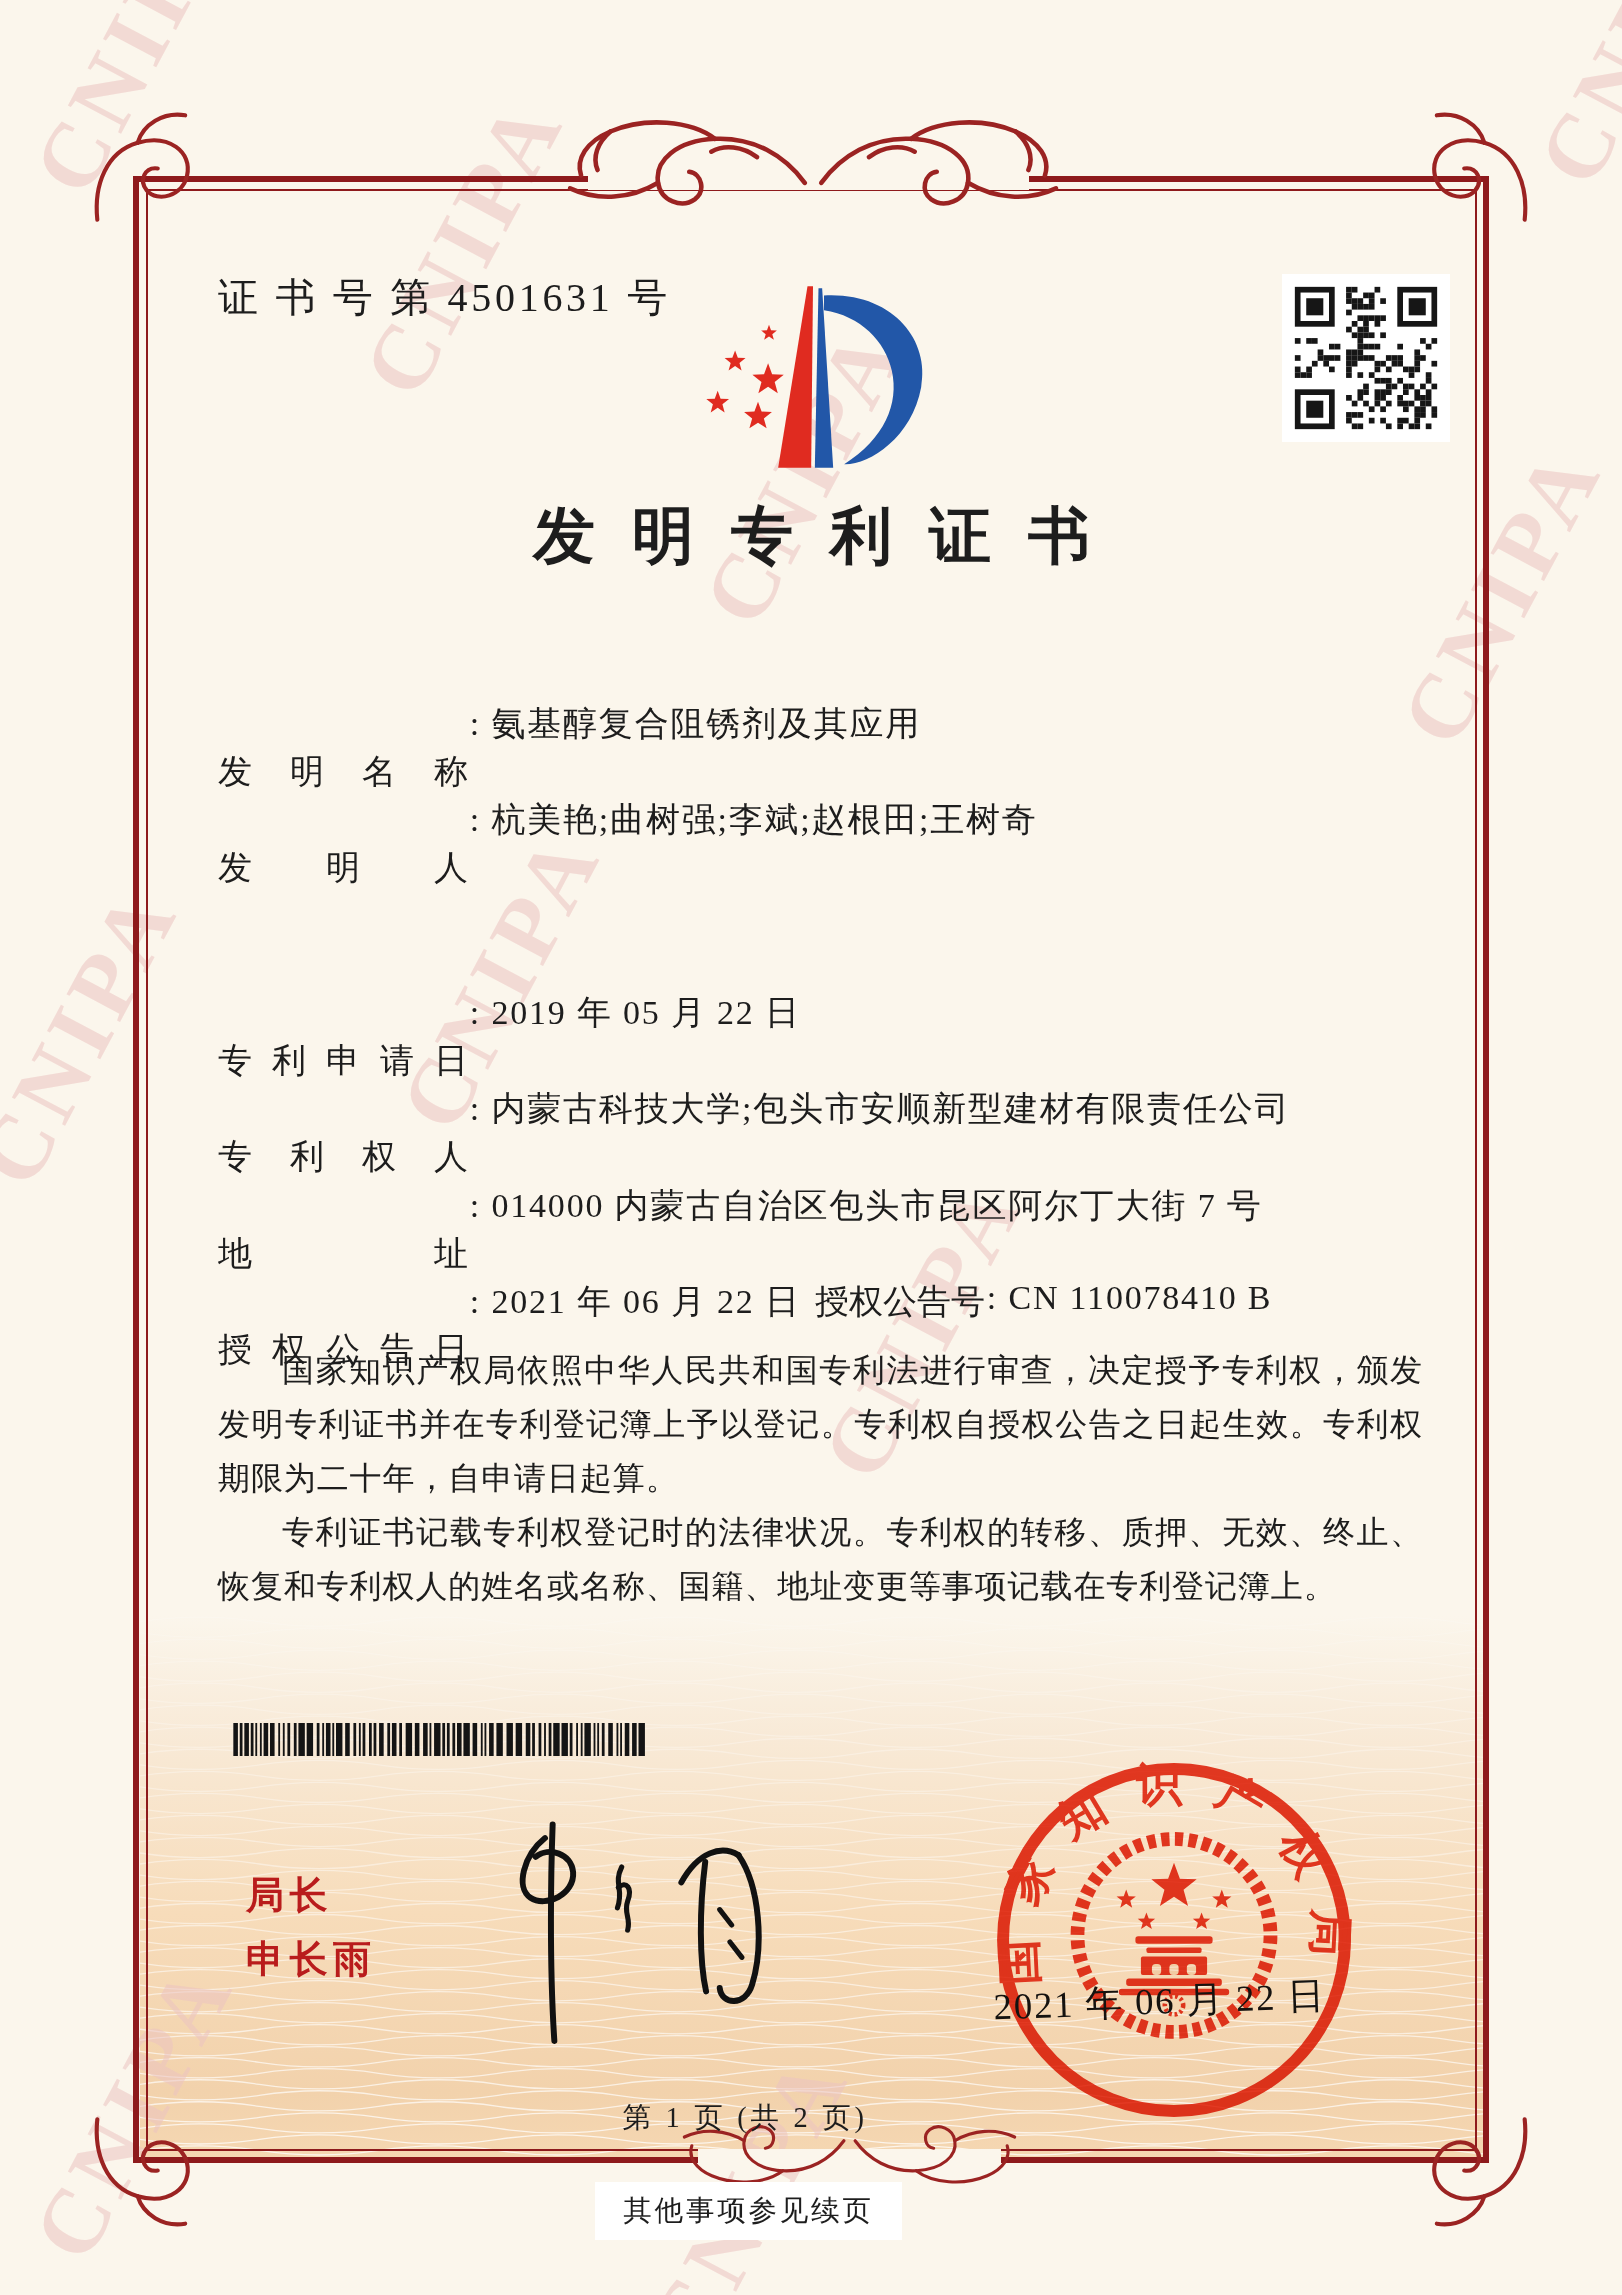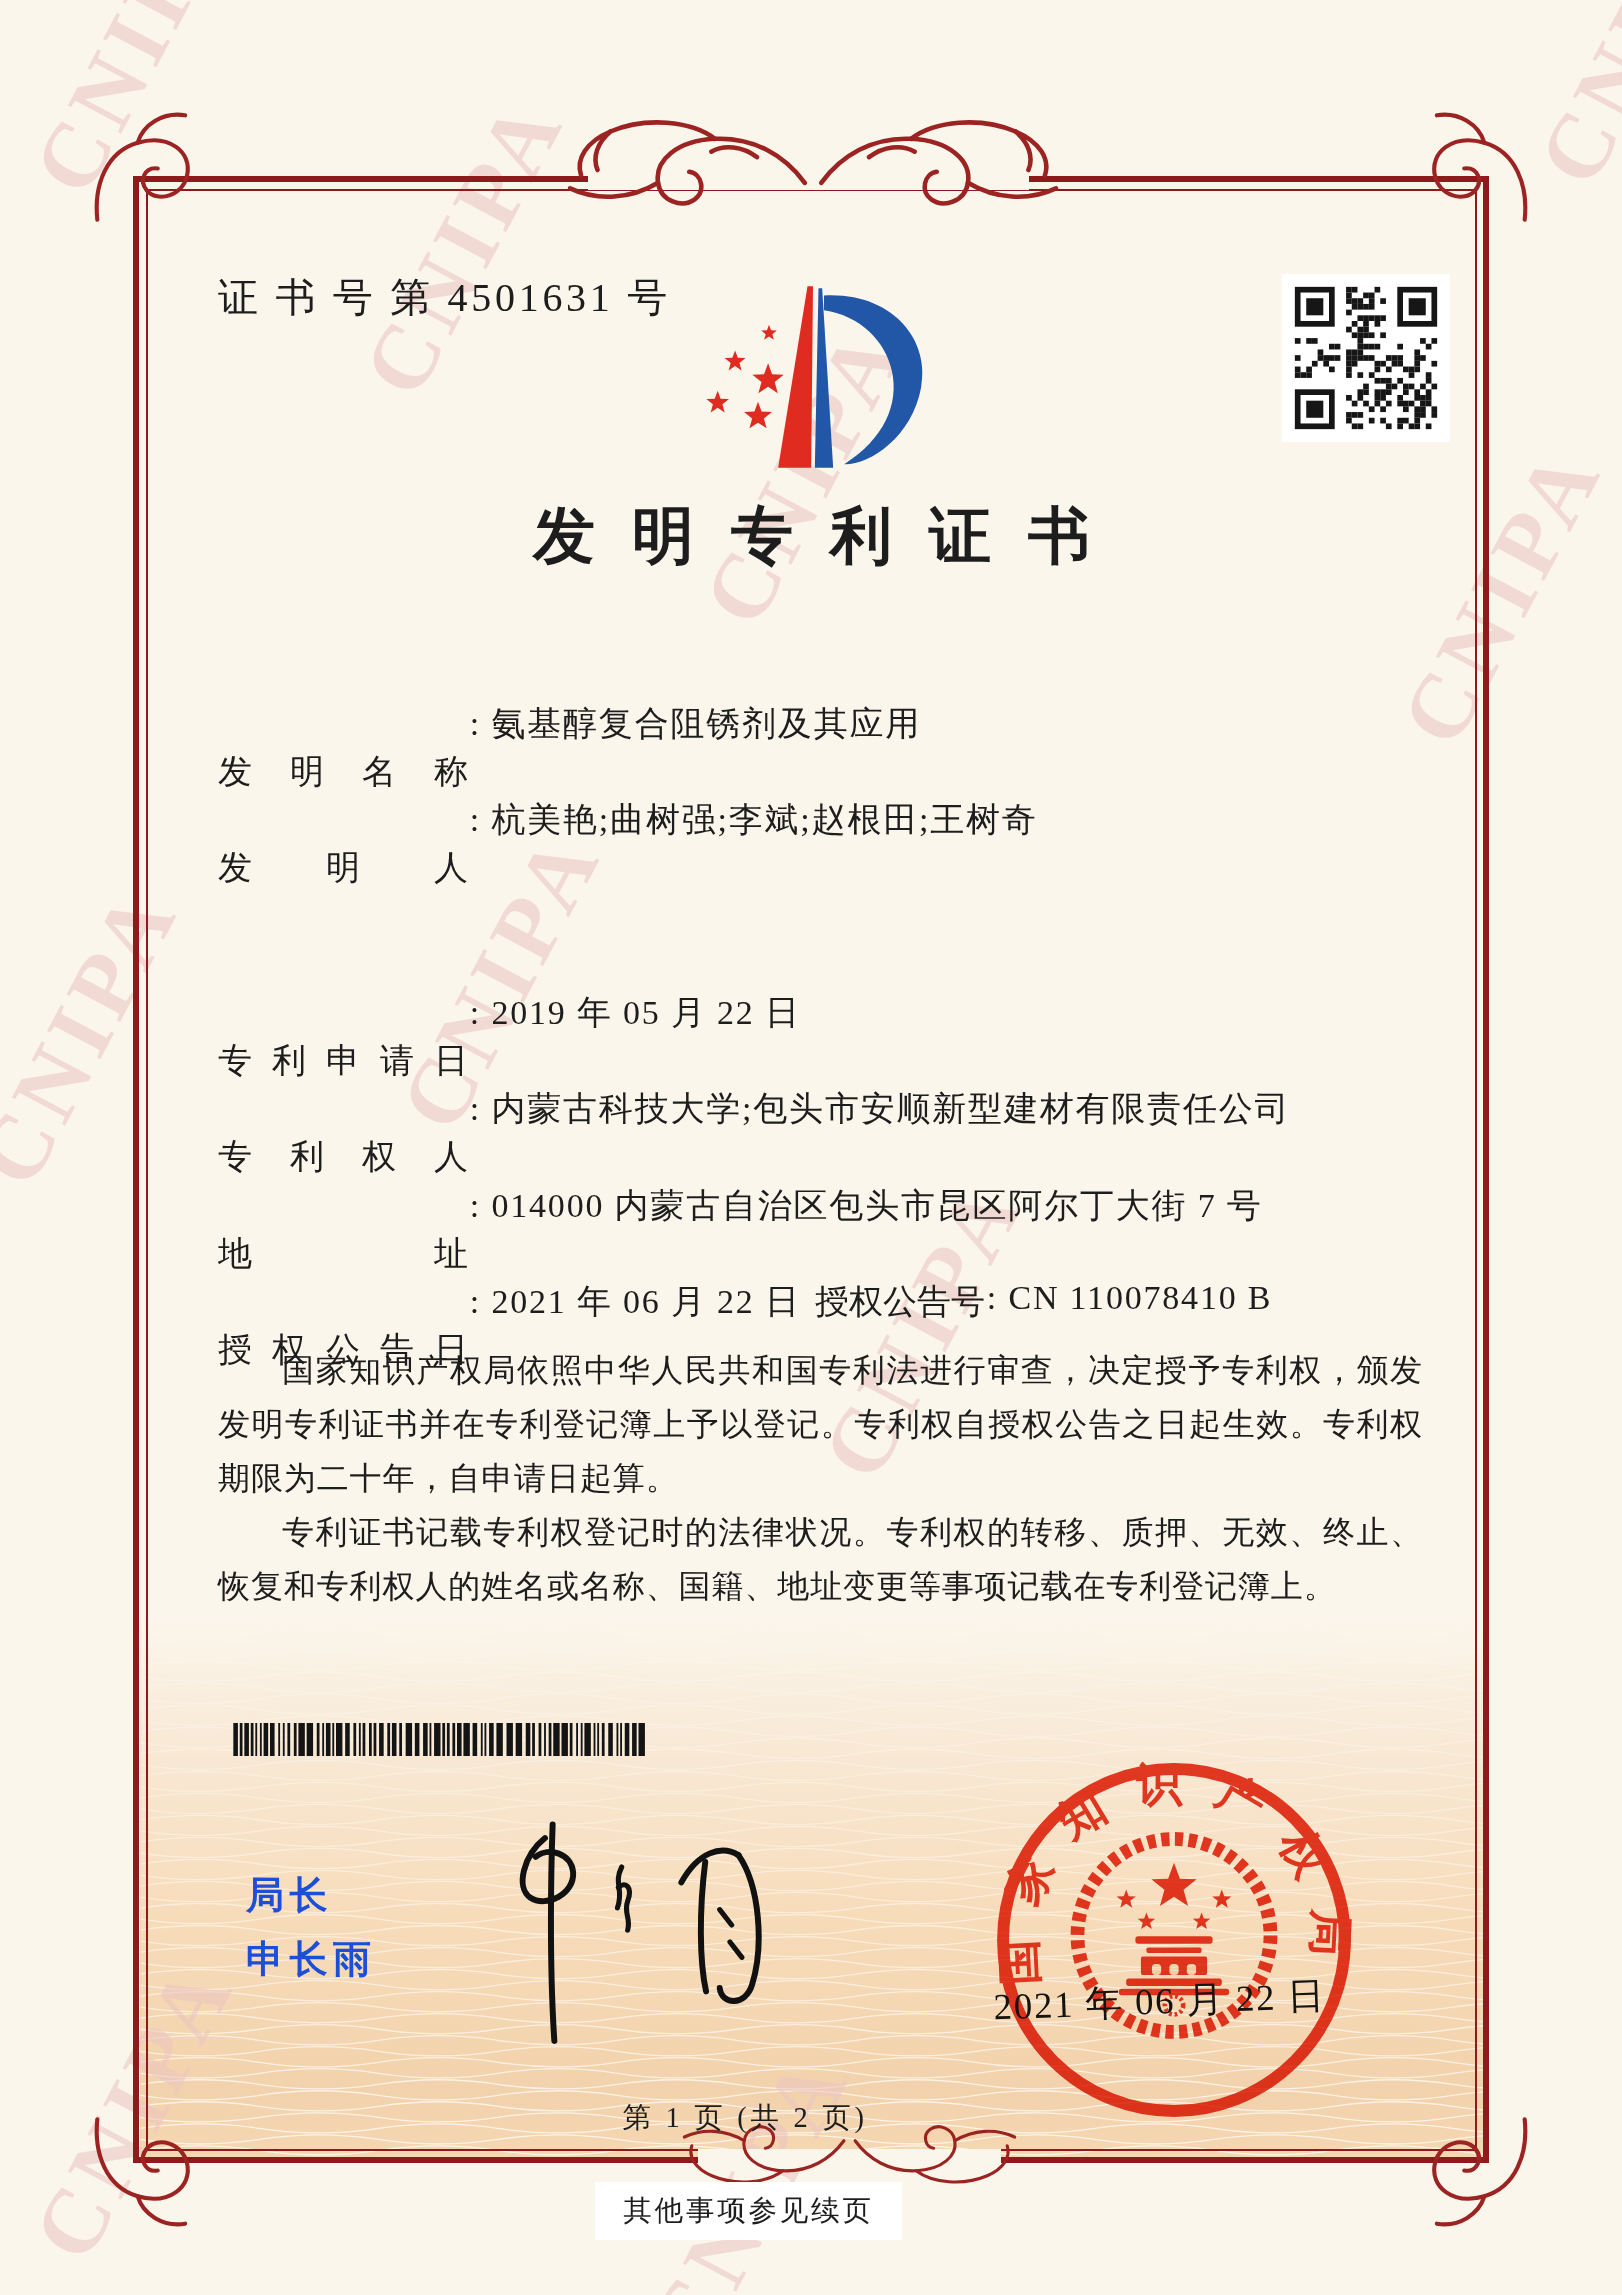--- a/index.html
+++ b/index.html
@@ -62,21 +62,21 @@
   .body-text{position:absolute;left:218px;top:1343px;width:1205px;z-index:6;}
   .body-text p{
     margin:0;font-size:32px;line-height:54px;letter-spacing:0.9px;
     text-indent:2em;text-align:justify;
   }
   
   #barcode{position:absolute;left:233px;top:1723px;z-index:6;}
   .official{
     position:absolute;left:246px;z-index:6;
     font-family:"Liberation Sans","DejaVu Sans",sans-serif;
-    font-weight:600;font-size:38px;letter-spacing:5.5px;color:#1d4ed8;
+    font-weight:600;font-size:38px;letter-spacing:5.5px;color:#b91c1c;
   }
   #signature{position:absolute;left:464px;top:1814px;z-index:6;}
   #signature path{stroke:#111;fill:none;stroke-linecap:round;stroke-linejoin:round;}
   #seal{position:absolute;left:981px;top:1747px;z-index:6;mix-blend-mode:multiply;}
   .page-label{
     position:absolute;left:745px;top:2099px;transform:translateX(-50%);
     font-size:28.5px;letter-spacing:3.7px;z-index:6;white-space:nowrap;
   }
   .note-box{
     position:absolute;left:595px;top:2182px;width:307px;height:58px;background:#fff;

